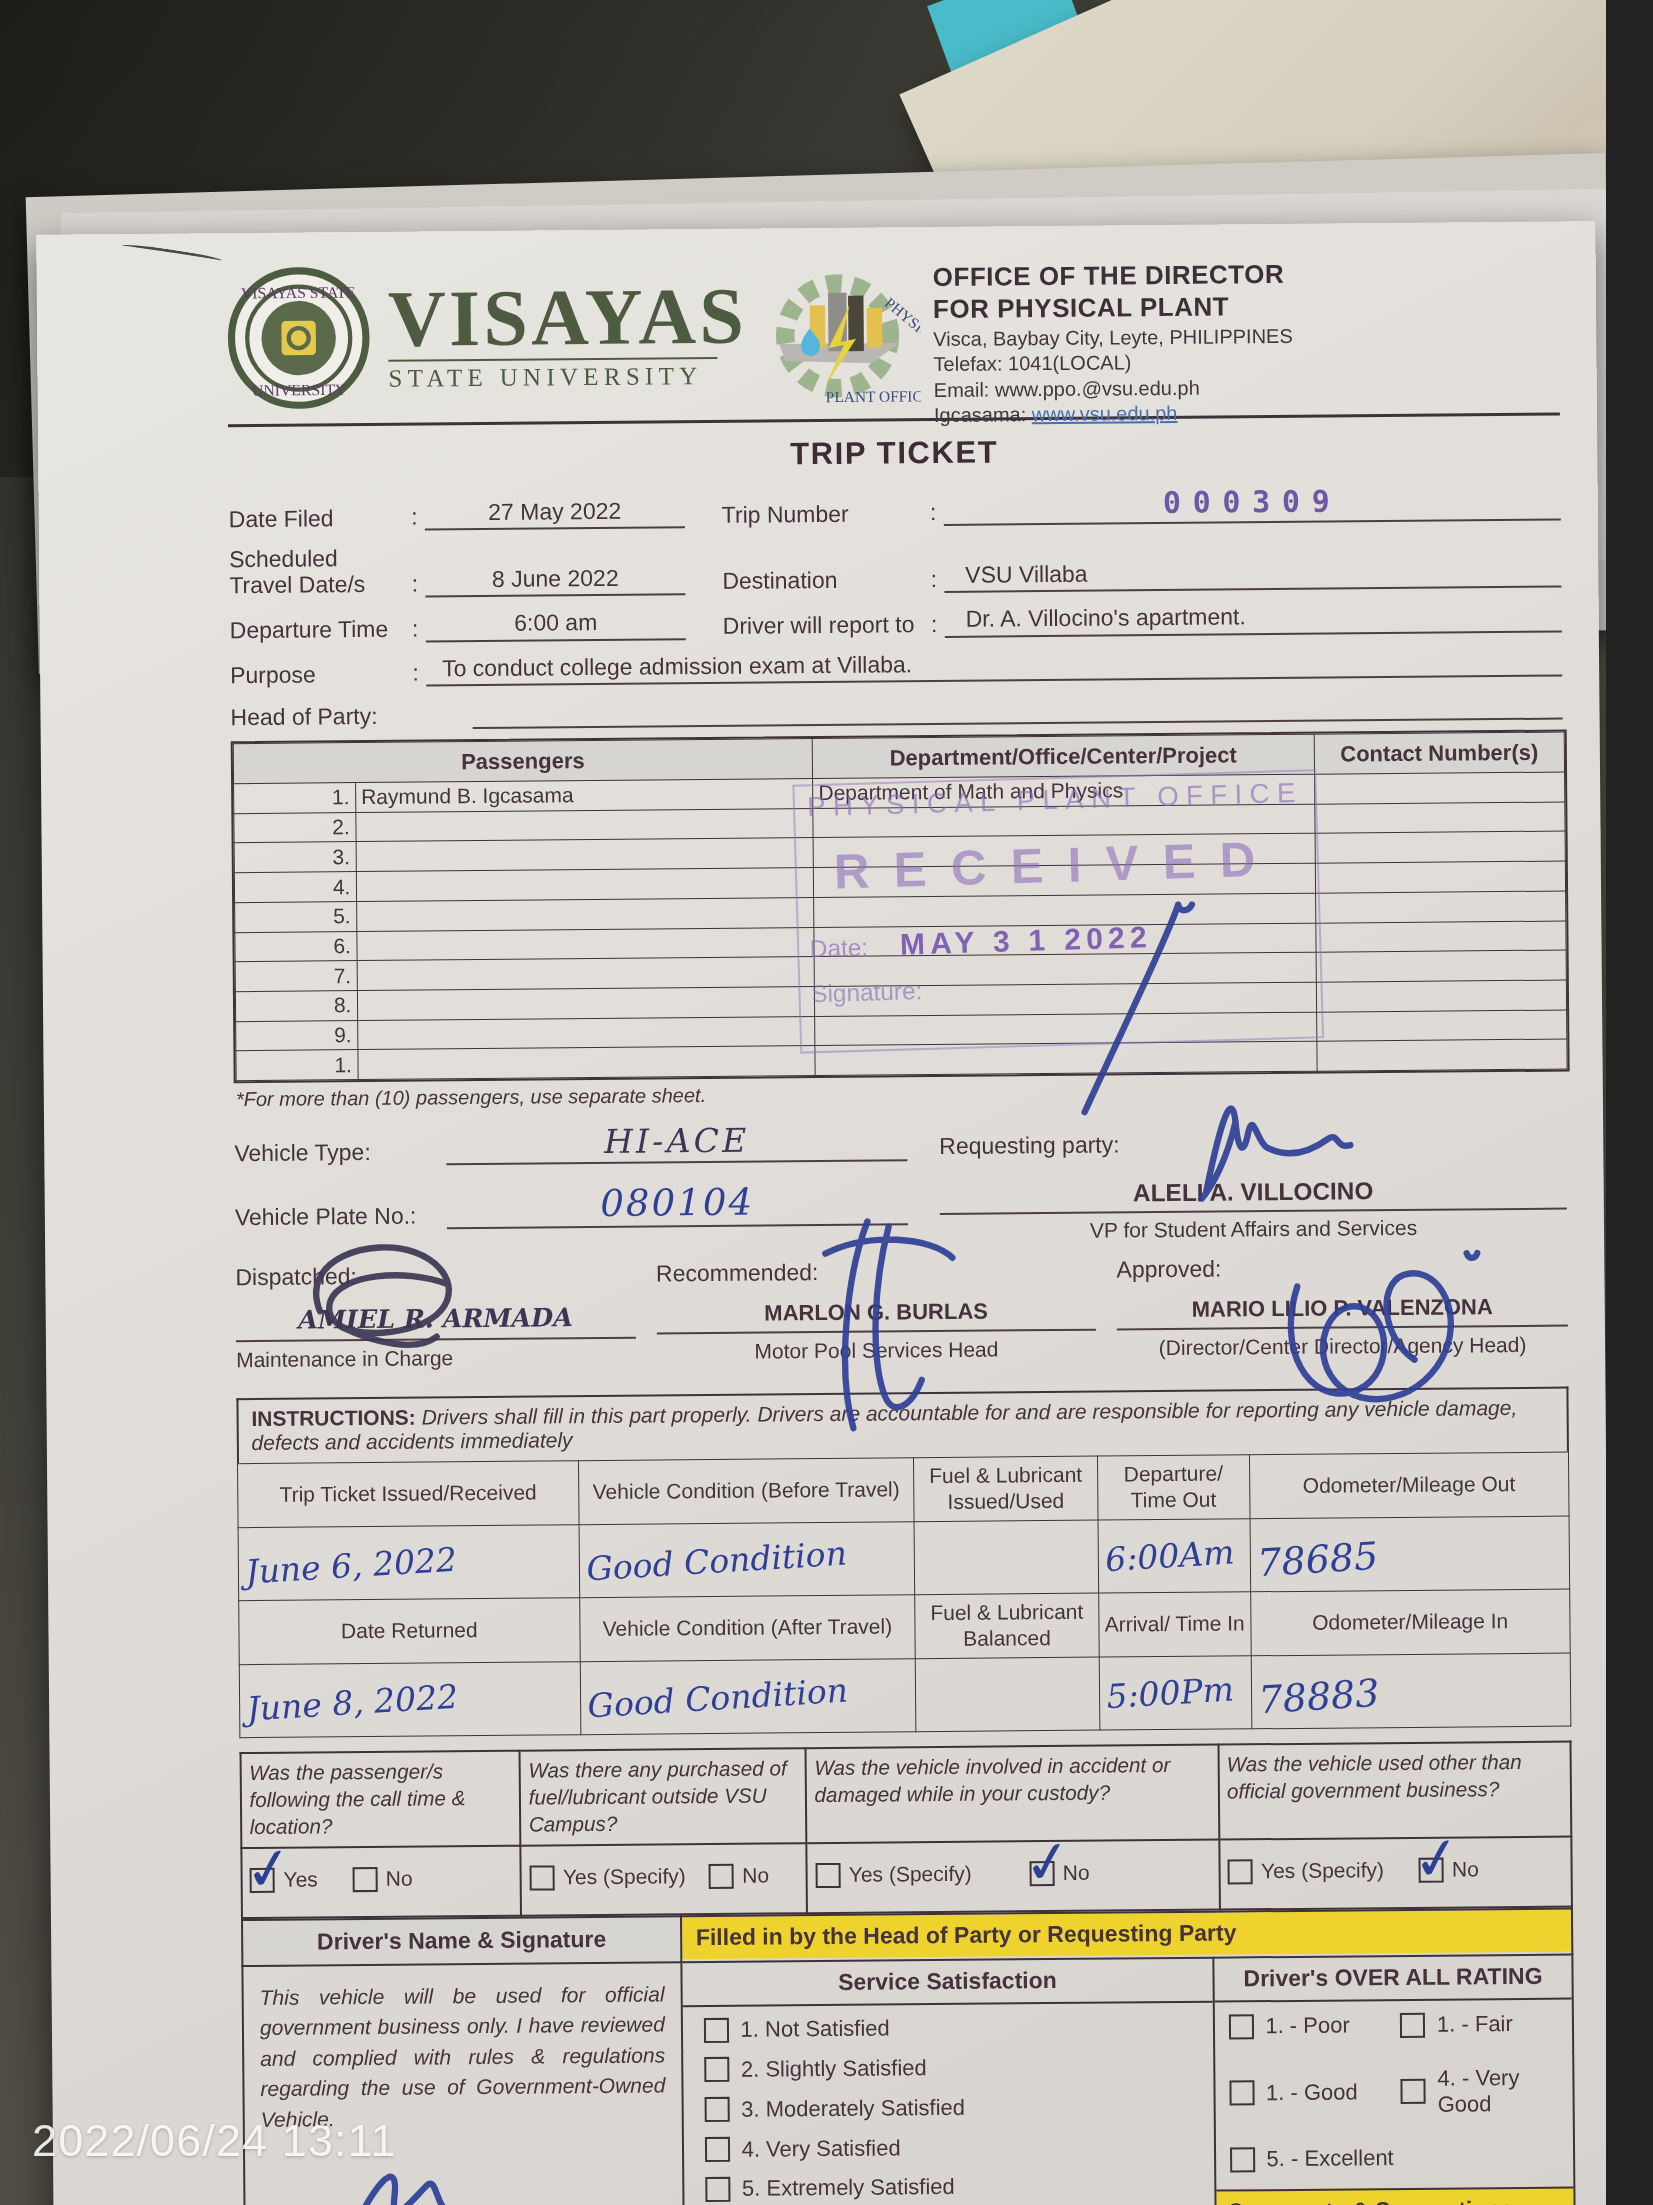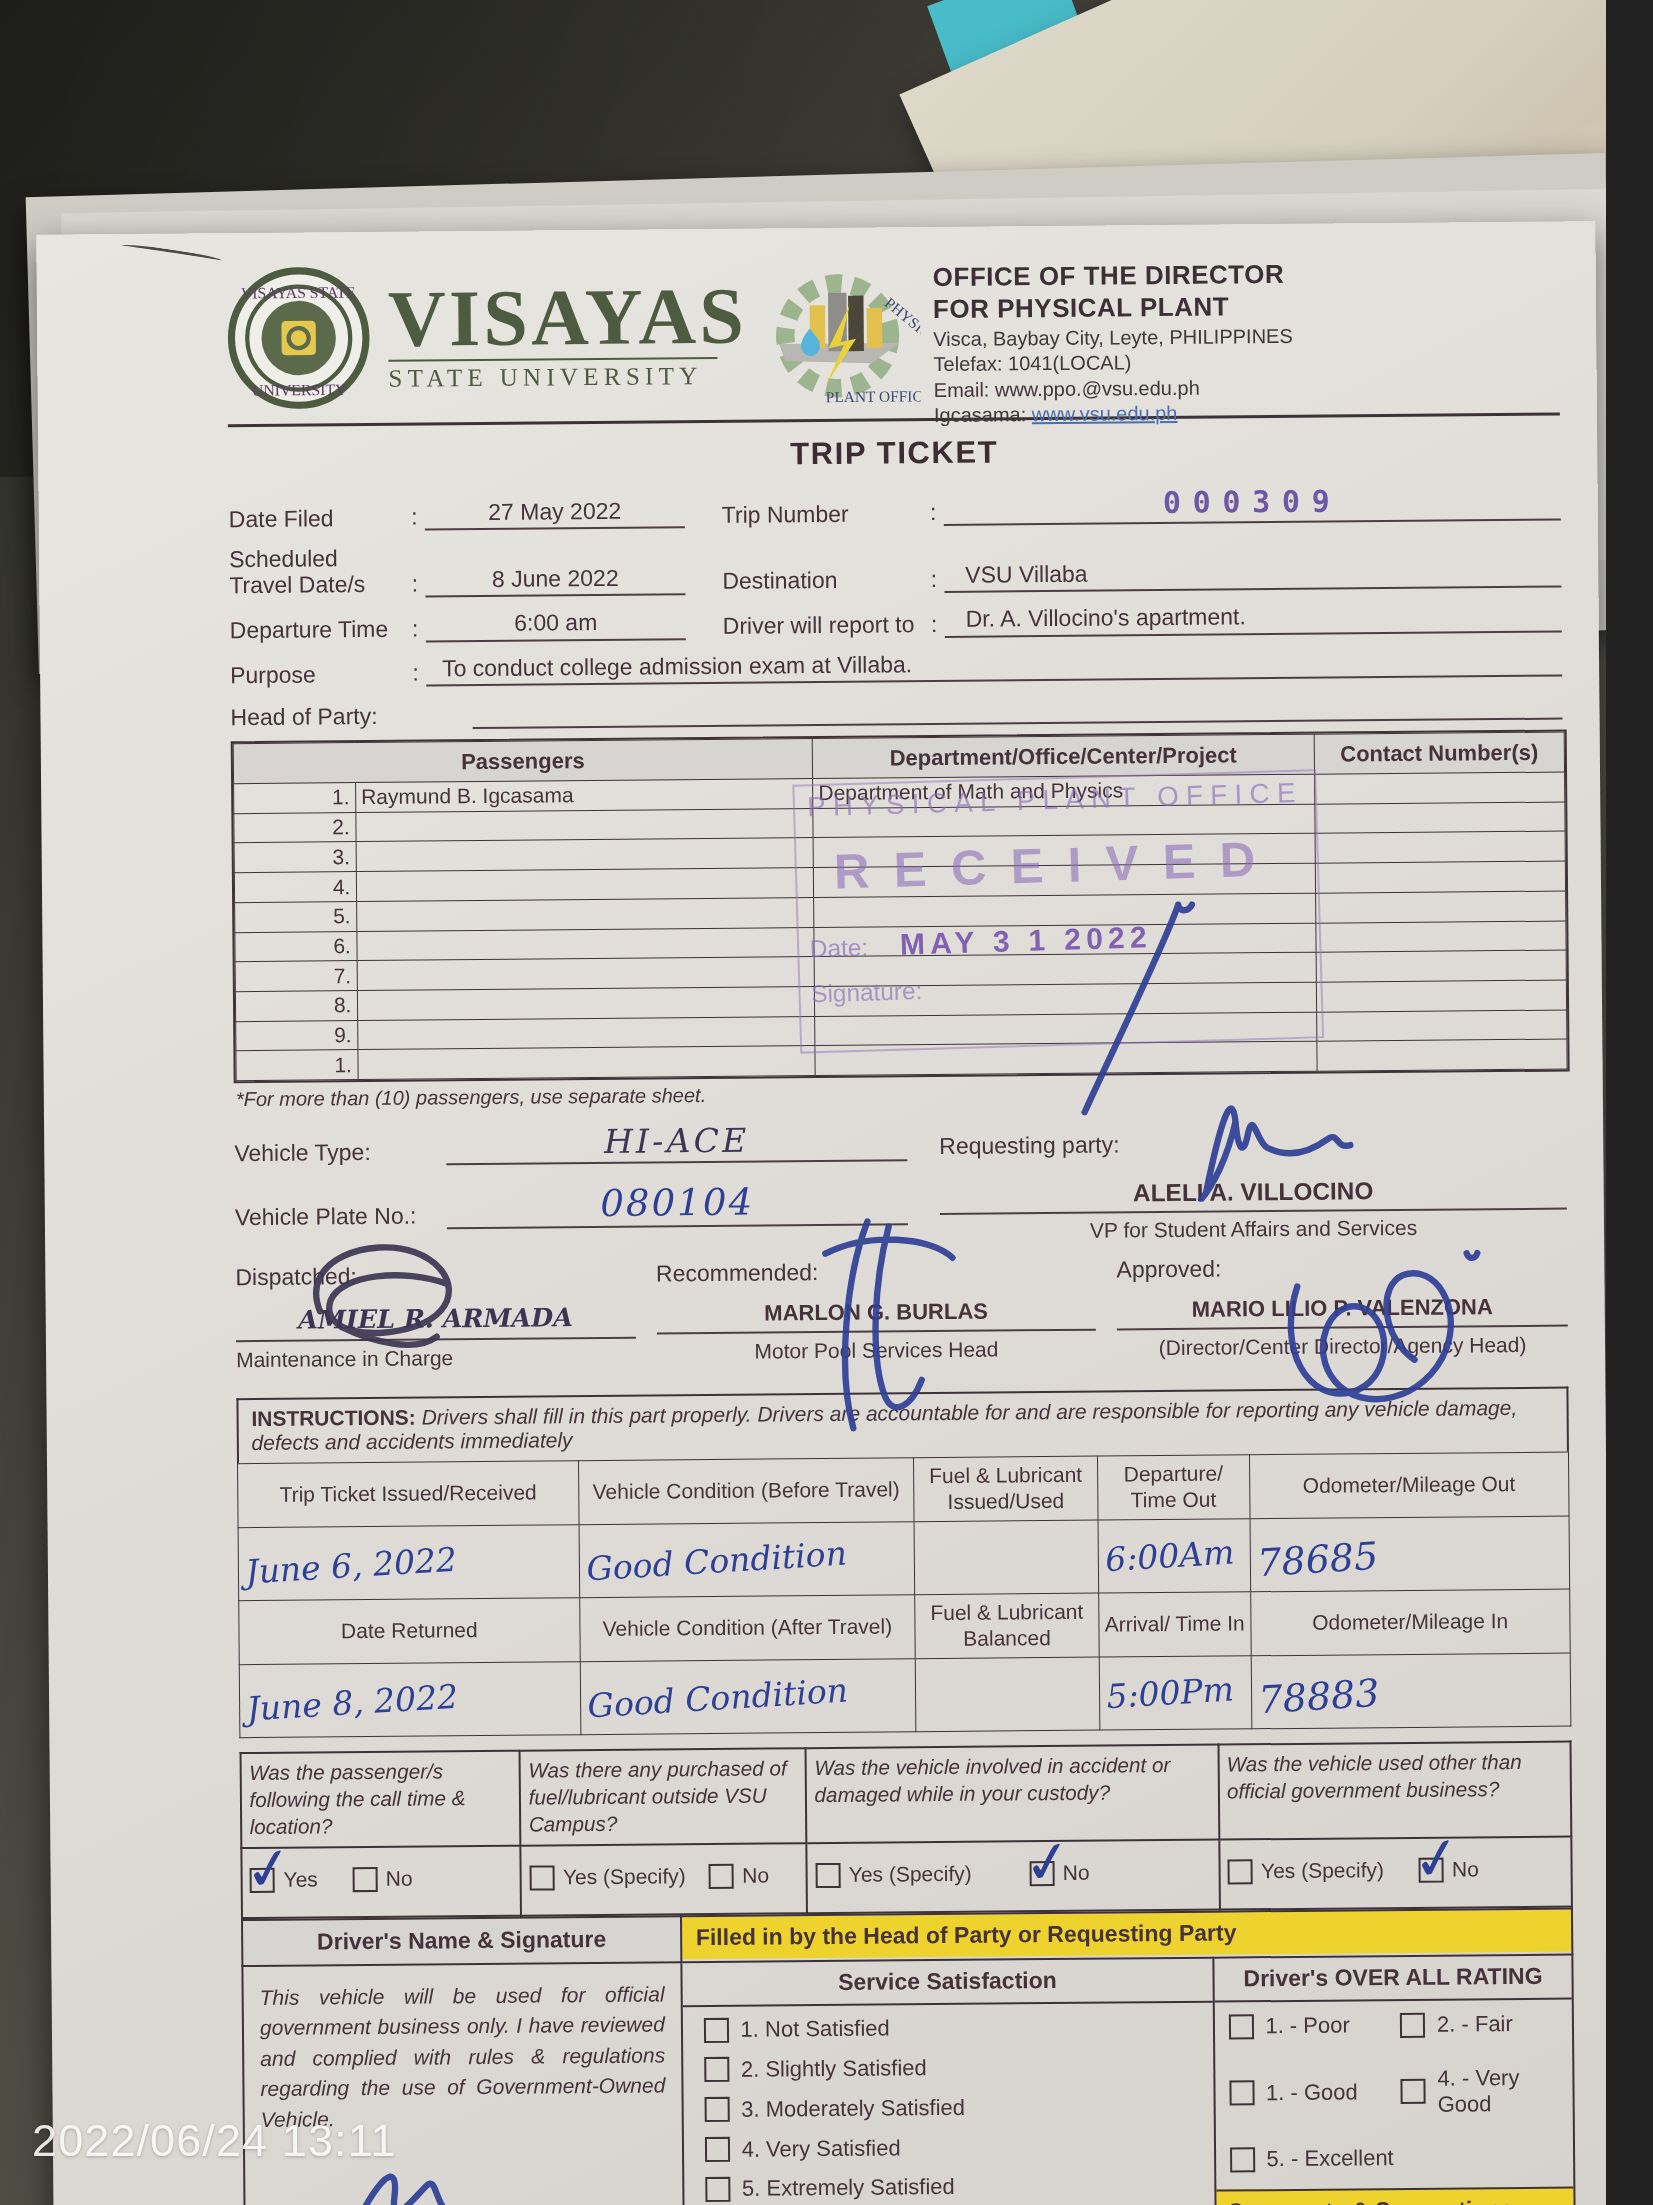--- a/index.html
+++ b/index.html
@@ -546,21 +546,21 @@
           </td>
           <td>
             <div class="rate-h">Driver's OVER ALL RATING</div>
             <div class="rate-grid">
               <div class="svc-item">
                     <span class="cb"></span>
                     <span>1. - Poor</span>
                   </div>
               <div class="svc-item">
                     <span class="cb"></span>
-                    <span>2. - Fair</span>
+                    <span>1. - Fair</span>
                   </div>
               <div class="svc-item">
                     <span class="cb"></span>
                     <span>1. - Good</span>
                   </div>
               <div class="svc-item">
                     <span class="cb"></span>
                     <span>4. - Very Good</span>
                   </div>
               <div class="svc-item">

